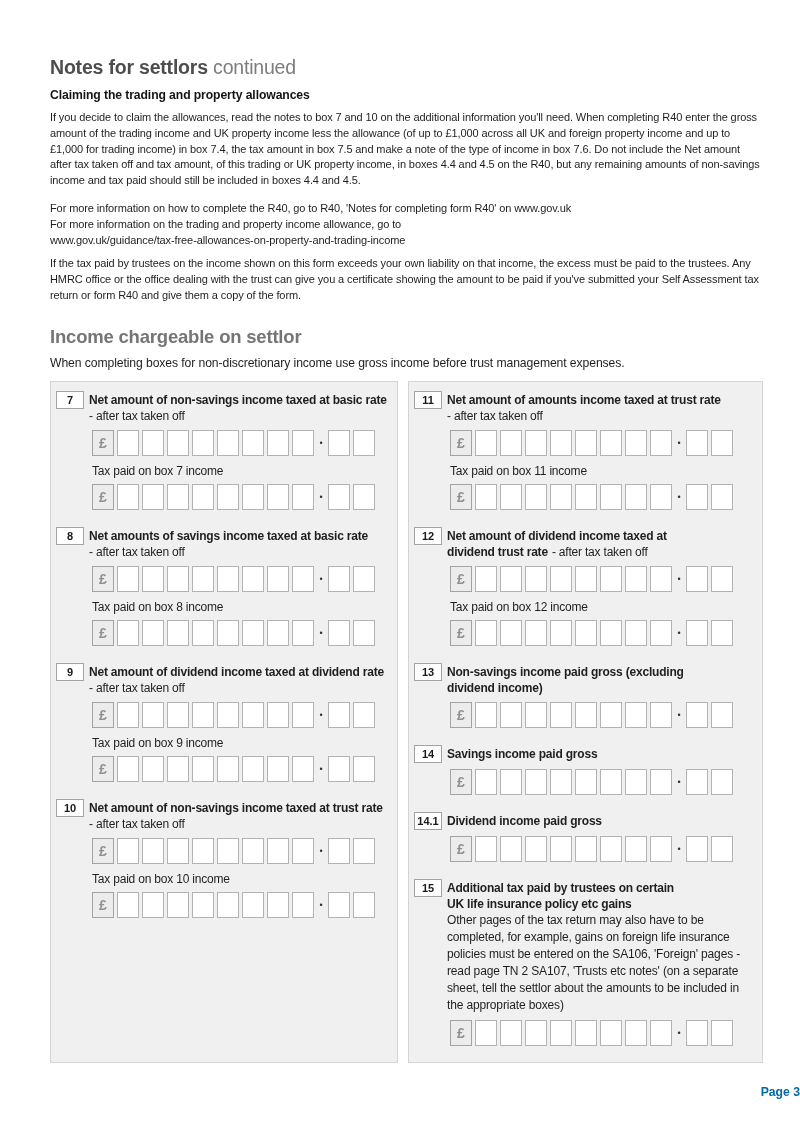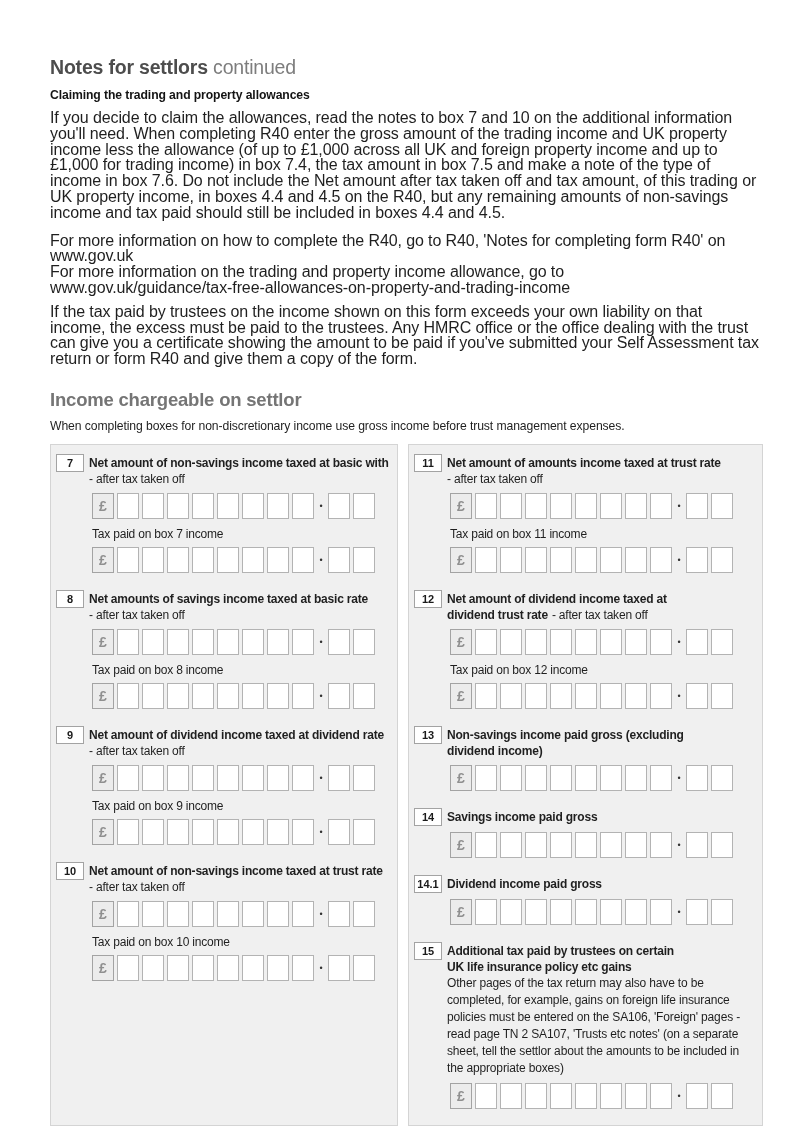--- a/index.html
+++ b/index.html
@@ -7,21 +7,21 @@
     width:800px;height:1130px;overflow:hidden;background:#ffffff;
     font-family:"Liberation Sans",sans-serif;color:#1f1f1f;
   }
   .wrap{padding:56px 35px 0 50px;}
 
   h1{font-size:19.5px;line-height:22px;margin:0 0 10px;color:#4d4d4d;font-weight:bold;letter-spacing:-0.2px;}
   h1 .cont{color:#7d7d7d;font-weight:normal;}
 
   .subhead{font-size:12.2px;line-height:15px;font-weight:bold;color:#141414;margin:0 0 7px;letter-spacing:-0.1px;}
 
-  p.body{font-size:16px;line-height:15.8px;margin:0 0 12px;max-width:710px;letter-spacing:-0.1px;}
+  p.body{font-size:11px;line-height:15.8px;margin:0 0 12px;max-width:710px;letter-spacing:-0.1px;}
   p.body.tight{margin-bottom:8px;}
   p.body .pline{display:block;}
 
   h2.section{font-size:18.5px;line-height:21px;color:#757575;font-weight:bold;margin:22px 0 8px;letter-spacing:-0.2px;}
   p.intro{font-size:12.2px;line-height:16px;margin:0 0 10px;letter-spacing:-0.1px;}
 
   .form-row{display:flex;gap:10px;align-items:stretch;}
   .col{background:#f0f0f0;border:1px solid #d4d4d4;box-sizing:border-box;}
   .col-left{width:348px;}
   .col-right{width:355px;}
@@ -80,21 +80,21 @@
 
   <div class="form-row">
 
     <div class="col col-left">
       <div class="col-inner">
 
         <div class="field">
           <div class="head">
             <span class="numbox">7</span>
             <div class="lbl">
-              <span class="bold-line">Net amount of non-savings income taxed at basic with</span>
+              <span class="bold-line">Net amount of non-savings income taxed at basic rate</span>
               <span class="norm-line">- after tax taken off</span>
             </div>
           </div>
           <div class="money-row">
               <span class="cell pound">£</span>
               <span class="cell"></span>
               <span class="cell"></span>
               <span class="cell"></span>
               <span class="cell"></span>
               <span class="cell"></span>

